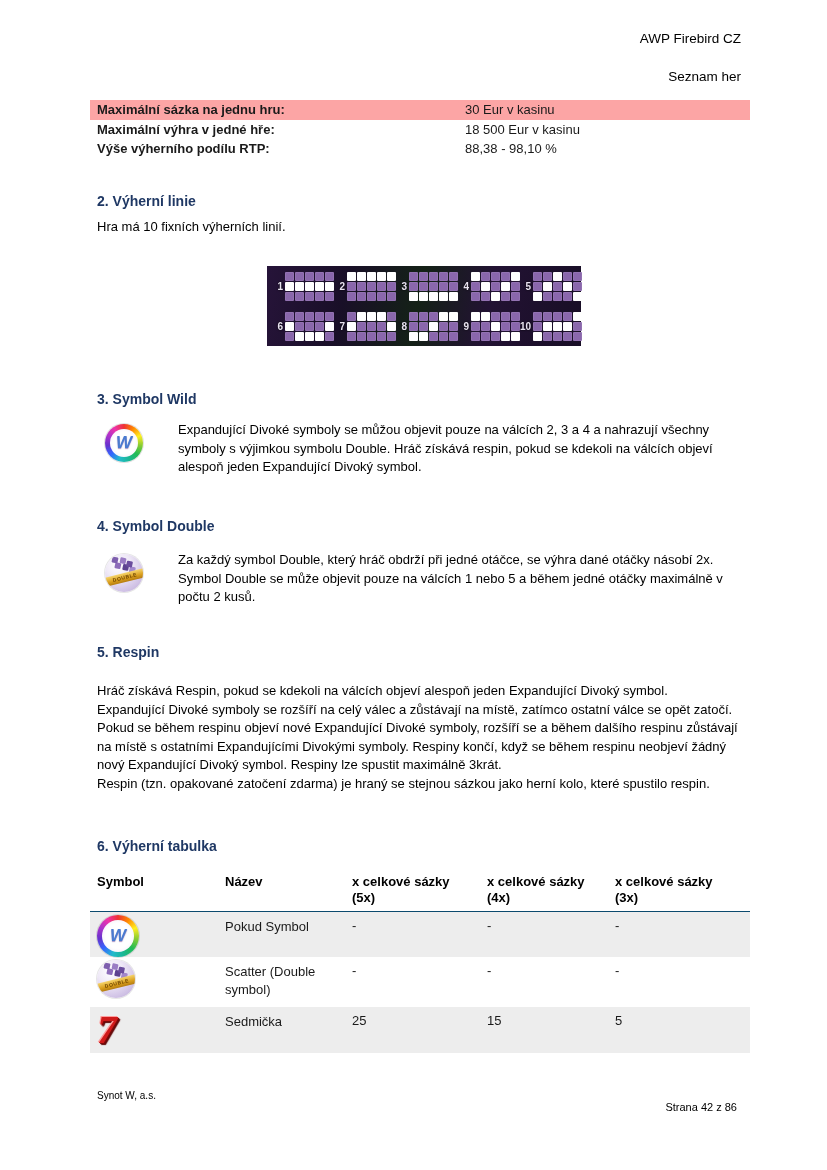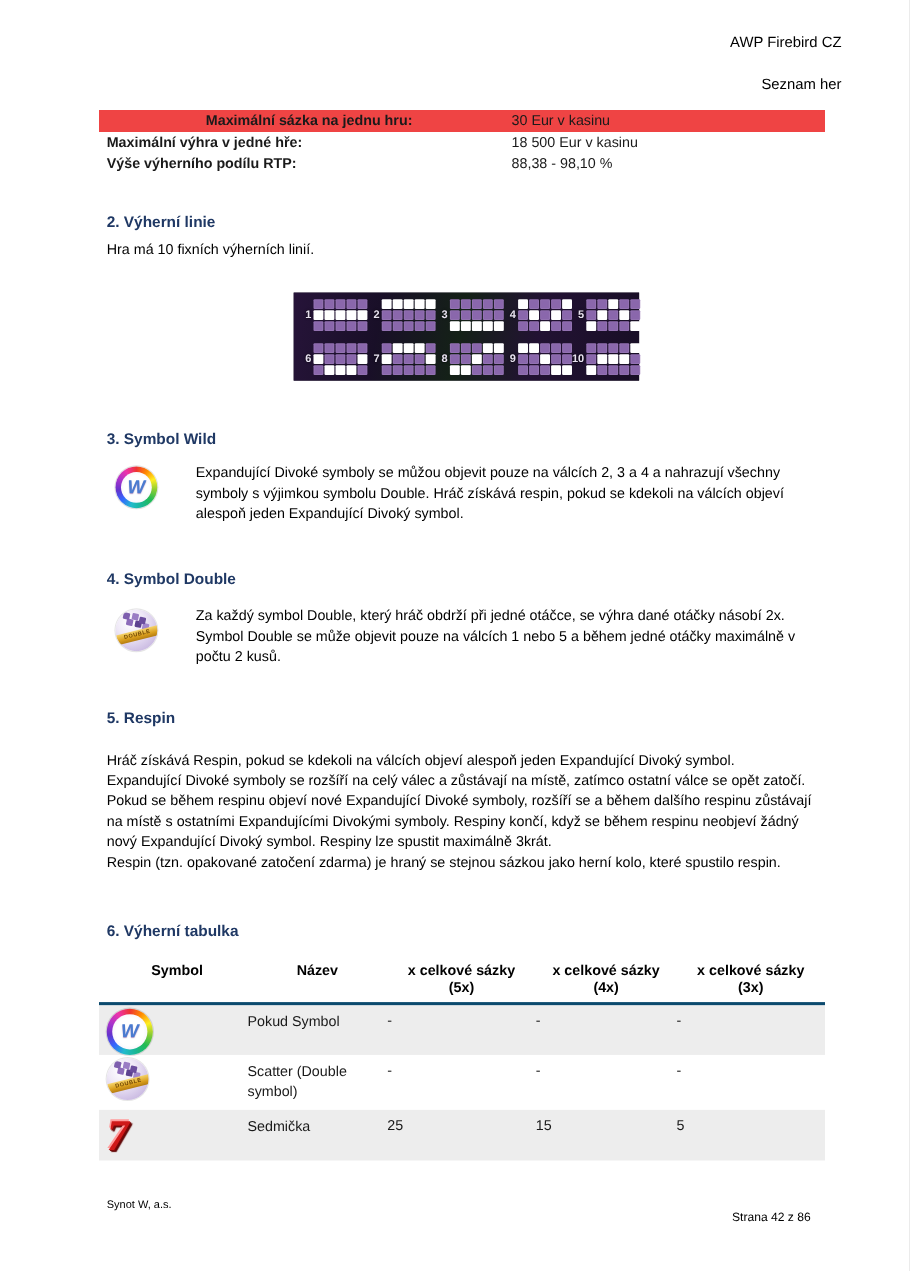--- a/index.html
+++ b/index.html
@@ -4,26 +4,26 @@
 <style>
   * { margin:0; padding:0; box-sizing:border-box; }
   body { background:#c8c8c8; font-family:"Liberation Sans", sans-serif; }
   .page {
     position:relative; width:827px; height:1170px; margin:0 auto;
     background:#ffffff; color:#1a1a1a; font-size:13px; overflow:hidden;
   }
   .abs { position:absolute; }
 
   
-  .doc-header { right:62px; text-align:right; font-size:13.5px; color:#000; }
+  .doc-header { right:86px; text-align:right; font-size:13.5px; color:#000; }
 
   
   .info-table { left:90px; top:100px; width:660px; }
   .info-row { display:flex; align-items:center; height:19.5px; padding-left:7px; }
-  .info-row.shaded { background:#ef4444;text-align:center; }
+  .info-row.shaded { background:#fca5a5; }
   .info-label { width:368px; font-weight:bold; }
   .info-value { }
 
   
   .sec-title { left:97px; font-size:14px; font-weight:bold; color:#1f3864; }
 
   .body-text { left:97px; width:653px; line-height:18.5px; color:#000; }
   .pre { white-space:pre-wrap; }
 
   
@@ -70,21 +70,21 @@
     transform:rotate(-14deg); text-align:center; line-height:9px;
     font-size:5px; font-weight:bold; color:#6e4400; letter-spacing:.6px; }
 
   
   .seven-icon { font-family:"Liberation Serif", serif; font-weight:bold; font-style:italic;
     font-size:40px; line-height:40px; color:#cf1a1a;
     text-shadow:-1px -1px 0 #ff9d9d, 1px 1px 0 #7c0909, 2px 2px 1px #5e0606; }
 
   
   .paytable { left:90px; top:872px; width:660px; }
-  .pt-header { display:flex; border-bottom:3px solid #0c4a6e; padding-left:7px;text-align:center; }
+  .pt-header { display:flex; border-bottom:1px solid #0c4a6e; padding-left:7px; }
   .pt-header .pt-cell { font-weight:bold; line-height:16px; padding-top:2px; padding-bottom:5px; color:#000; }
   .pt-row { display:flex; padding-left:7px; }
   .pt-row.shaded { background:#ededed; }
   .pt-cell { padding-top:6px; }
   .c-symbol { width:128px; }
   .c-name { width:127px; line-height:18px; }
   .c-x5 { width:135px; }
   .c-x4 { width:128px; }
   .c-x3 { width:135px; }
   .pt-row .c-symbol { padding-top:3px; padding-bottom:3px; }

